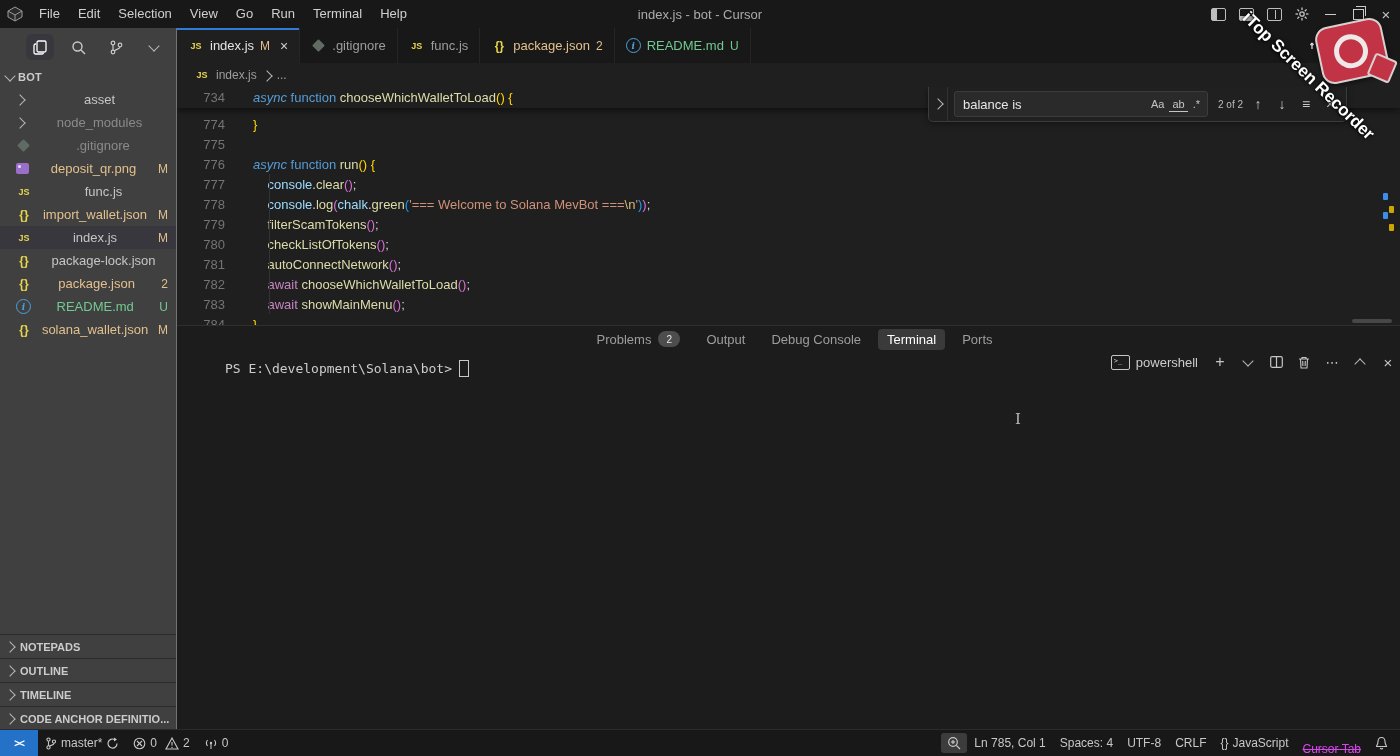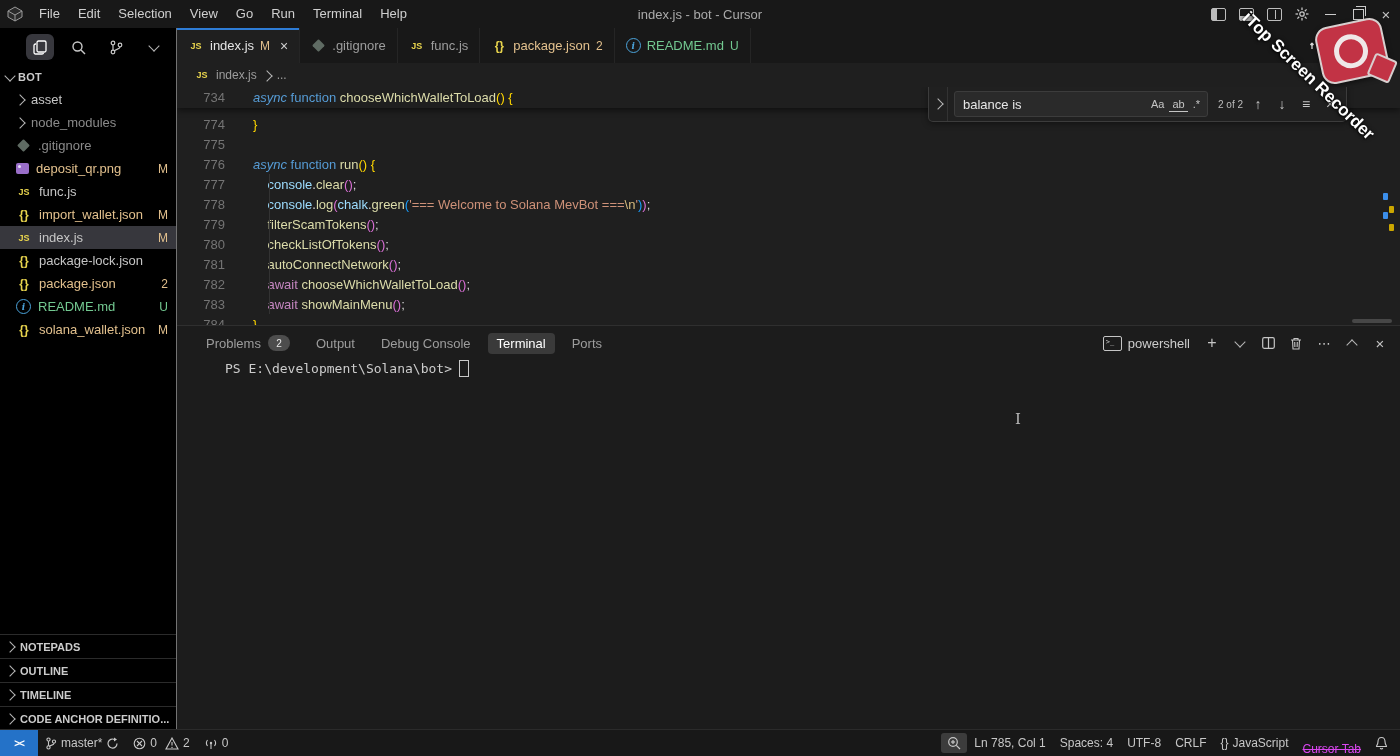--- a/index.html
+++ b/index.html
@@ -19,21 +19,21 @@
   .lay{width:13px;height:11px;border:1px solid #bdbdbd;border-radius:2px;position:relative;}
   .lay-left::before{content:"";position:absolute;left:0;top:0;bottom:0;width:5px;background:#bdbdbd;}
   .lay-bottom::before{content:"";position:absolute;left:0;right:0;bottom:0;height:4px;background:#bdbdbd;}
   .lay-right::before{content:"";position:absolute;right:1px;top:1px;bottom:1px;width:4px;border-left:1px solid #bdbdbd;}
   .win-min{width:11px;height:1px;background:#cccccc;}
   .win-restore{width:9px;height:9px;border:1px solid #cccccc;position:relative;background:#181818;}
   .win-restore::before{content:"";position:absolute;left:2px;top:-4px;width:9px;height:9px;border:1px solid #cccccc;border-left:none;border-bottom:none;}
   .win-close{font-size:15px;line-height:1;}
 
   
-  .sidebar{position:absolute;top:28px;left:0;width:176px;bottom:26px;background:#000000;border-right:2px solid #737373;display:flex;flex-direction:column;}
+  .sidebar{position:absolute;top:28px;left:0;width:176px;bottom:26px;background:#404040;border-right:2px solid #737373;display:flex;flex-direction:column;text-align:center;}
   .activity-row{height:38px;display:flex;align-items:center;padding-left:26px;gap:10px;}
   .act-ic{width:28px;height:26px;display:flex;align-items:center;justify-content:center;border-radius:6px;color:#c9c9c9;}
   .act-ic.active{background:#37373d;color:#ffffff;}
   .tree-header{height:22px;display:flex;align-items:center;font-size:11px;font-weight:bold;letter-spacing:.3px;color:#cccccc;padding-left:6px;gap:4px;}
   .chev{display:inline-block;width:7px;height:7px;border-right:1.4px solid #b6b6b6;border-bottom:1.4px solid #b6b6b6;transform:rotate(45deg);margin-top:-3px;}
   .chev.right{transform:rotate(-45deg);margin-top:0;}
   .tree{flex:0 0 auto;}
   .tree-row{height:23px;display:flex;align-items:center;padding-left:16px;padding-right:8px;gap:7px;color:#c5c5c5;}
   .tree-row.selected{background:#37373d;}
   .tree-row .label{flex:1;white-space:nowrap;overflow:hidden;}
@@ -82,21 +82,21 @@
   .find-input{margin-left:6px;width:240px;height:24px;background:#2a2a2a;border:1px solid #3c3c3c;border-radius:3px;display:flex;align-items:center;padding:0 4px 0 8px;}
   .find-input input{flex:1;background:transparent;border:none;outline:none;color:#e6e6e6;font-size:13px;font-family:"Liberation Sans",sans-serif;padding:0;min-width:0;}
   .find-opt{color:#c5c5c5;font-size:11px;padding:1px 3px;margin-left:2px;}
   .find-opt.word{border-bottom:1px solid #c5c5c5;}
   .find-results{margin-left:10px;color:#bcbcbc;font-size:10px;white-space:nowrap;}
   .find-btn{width:24px;height:24px;display:flex;align-items:center;justify-content:center;color:#c5c5c5;font-size:14px;}
   .find-actions{display:flex;align-items:center;margin-left:auto;margin-right:4px;}
 
   
   .panel{position:absolute;left:0;right:0;top:297px;bottom:0;background:#1c1c1c;border-top:1px solid #2f2f2f;}
-  .panel-header{height:30px;display:flex;align-items:center;padding:2px 8px 0 20px;}
+  .panel-header{height:30px;display:flex;align-items:center;padding:2px 0 0 20px;flex-direction:column;}
   .ptab{display:flex;align-items:center;gap:7px;padding:3px 9px;border-radius:4px;color:#9d9d9d;margin-right:8px;font-size:13px;}
   .ptab.active{background:#3a3a3a;color:#ffffff;}
   .pbadge{min-width:16px;height:16px;border-radius:9px;background:#4d4d4d;color:#e8e8e8;font-size:10px;display:flex;align-items:center;justify-content:center;padding:0 3px;}
   .panel-actions{margin-left:auto;display:flex;align-items:center;gap:4px;color:#c5c5c5;}
   .pa-ic{width:24px;height:24px;display:flex;align-items:center;justify-content:center;}
   .shell-label{display:flex;align-items:center;gap:6px;color:#cccccc;margin-right:6px;}
   .term-ic{width:15px;height:13px;border:1px solid #c5c5c5;border-radius:2px;font-size:7px;line-height:11px;padding-left:2px;font-family:"DejaVu Sans Mono",monospace;}
   .terminal-body{position:absolute;left:20px;right:10px;top:34px;bottom:24px;}
   .prompt-line{display:flex;align-items:center;color:#cccccc;font-size:13px;margin-left:28px;}
   .block-cursor{display:inline-block;width:8px;height:15px;border:1px solid #c9c9c9;margin-left:7px;}

